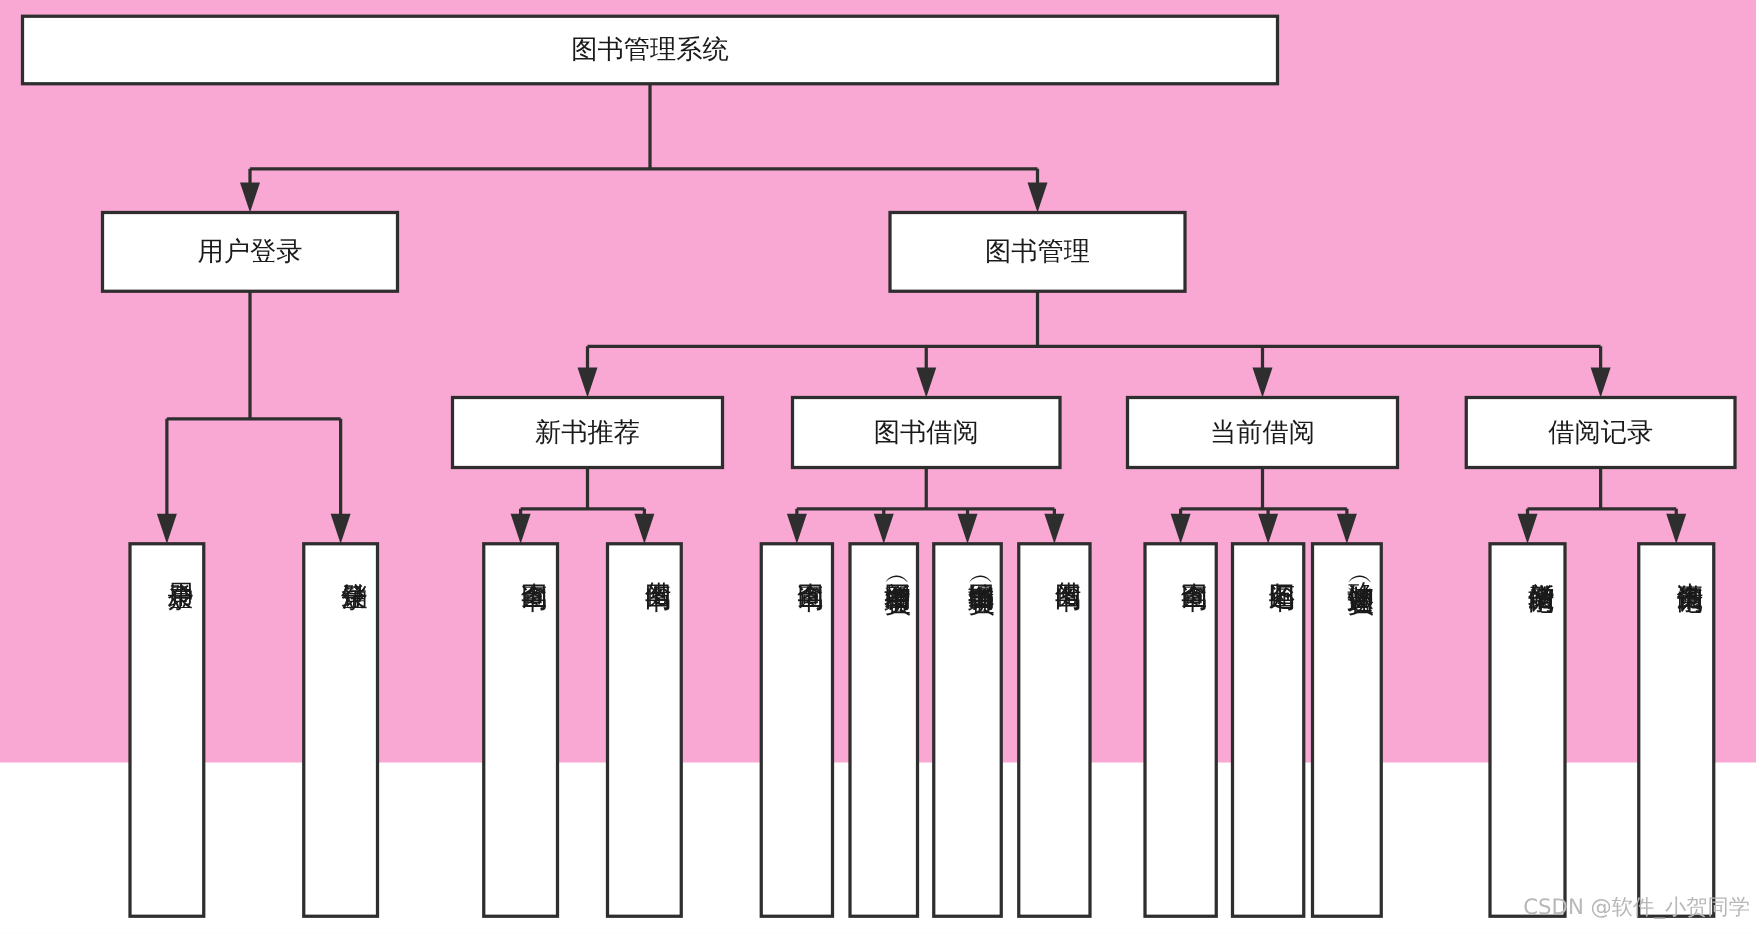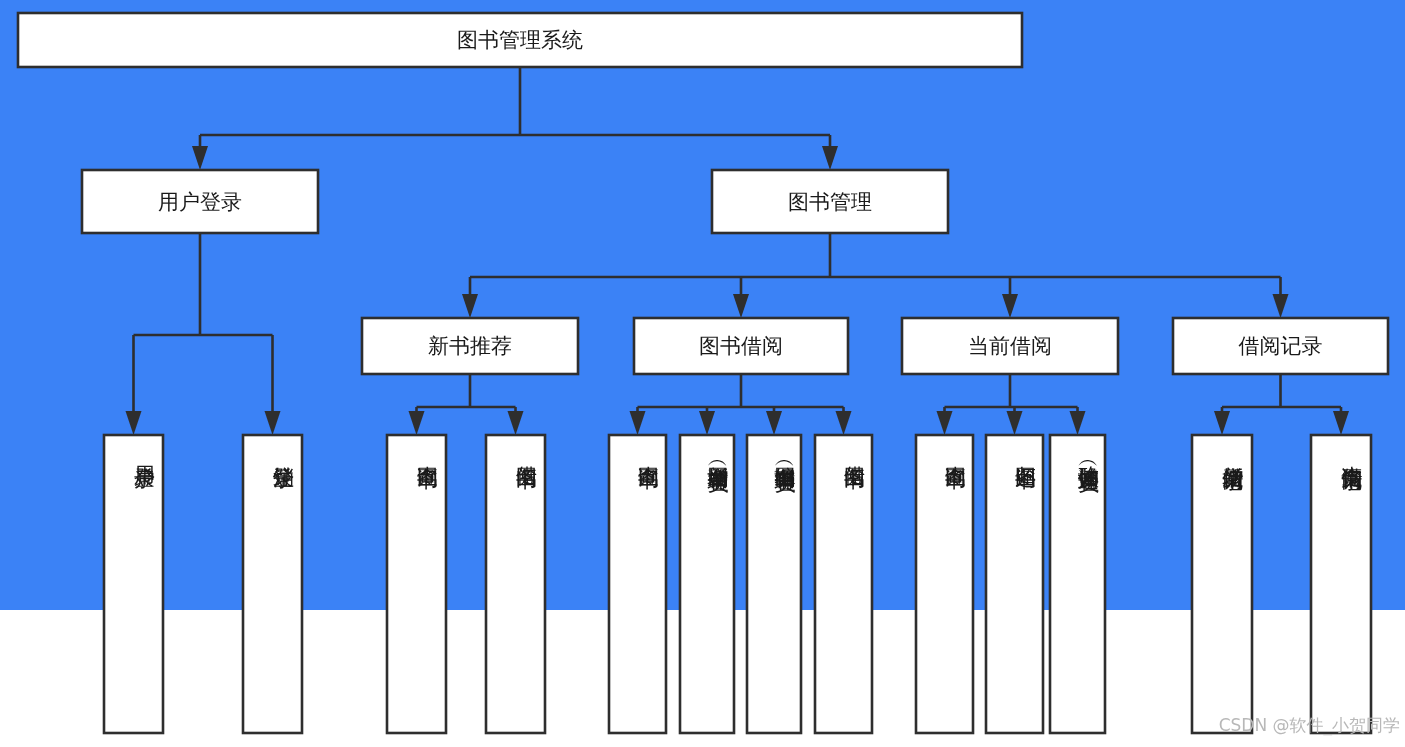--- a/index.html
+++ b/index.html
@@ -11,21 +11,21 @@
   body {
     width: 1405px;
     height: 747px;
     font-family: "DejaVu Sans", "Liberation Sans", sans-serif;
     overflow: hidden;
   }
   #diagram-root {
     position: relative;
     width: 1405px;
     height: 610px;
-    background: #3b82f6;
+    background: #f9a8d4;
     text-decoration: underline;
   }
   svg.diagram-canvas {
     position: absolute;
     left: 0;
     top: 0;
     width: 1405px;
     height: 747px;
     display: block;
   }

